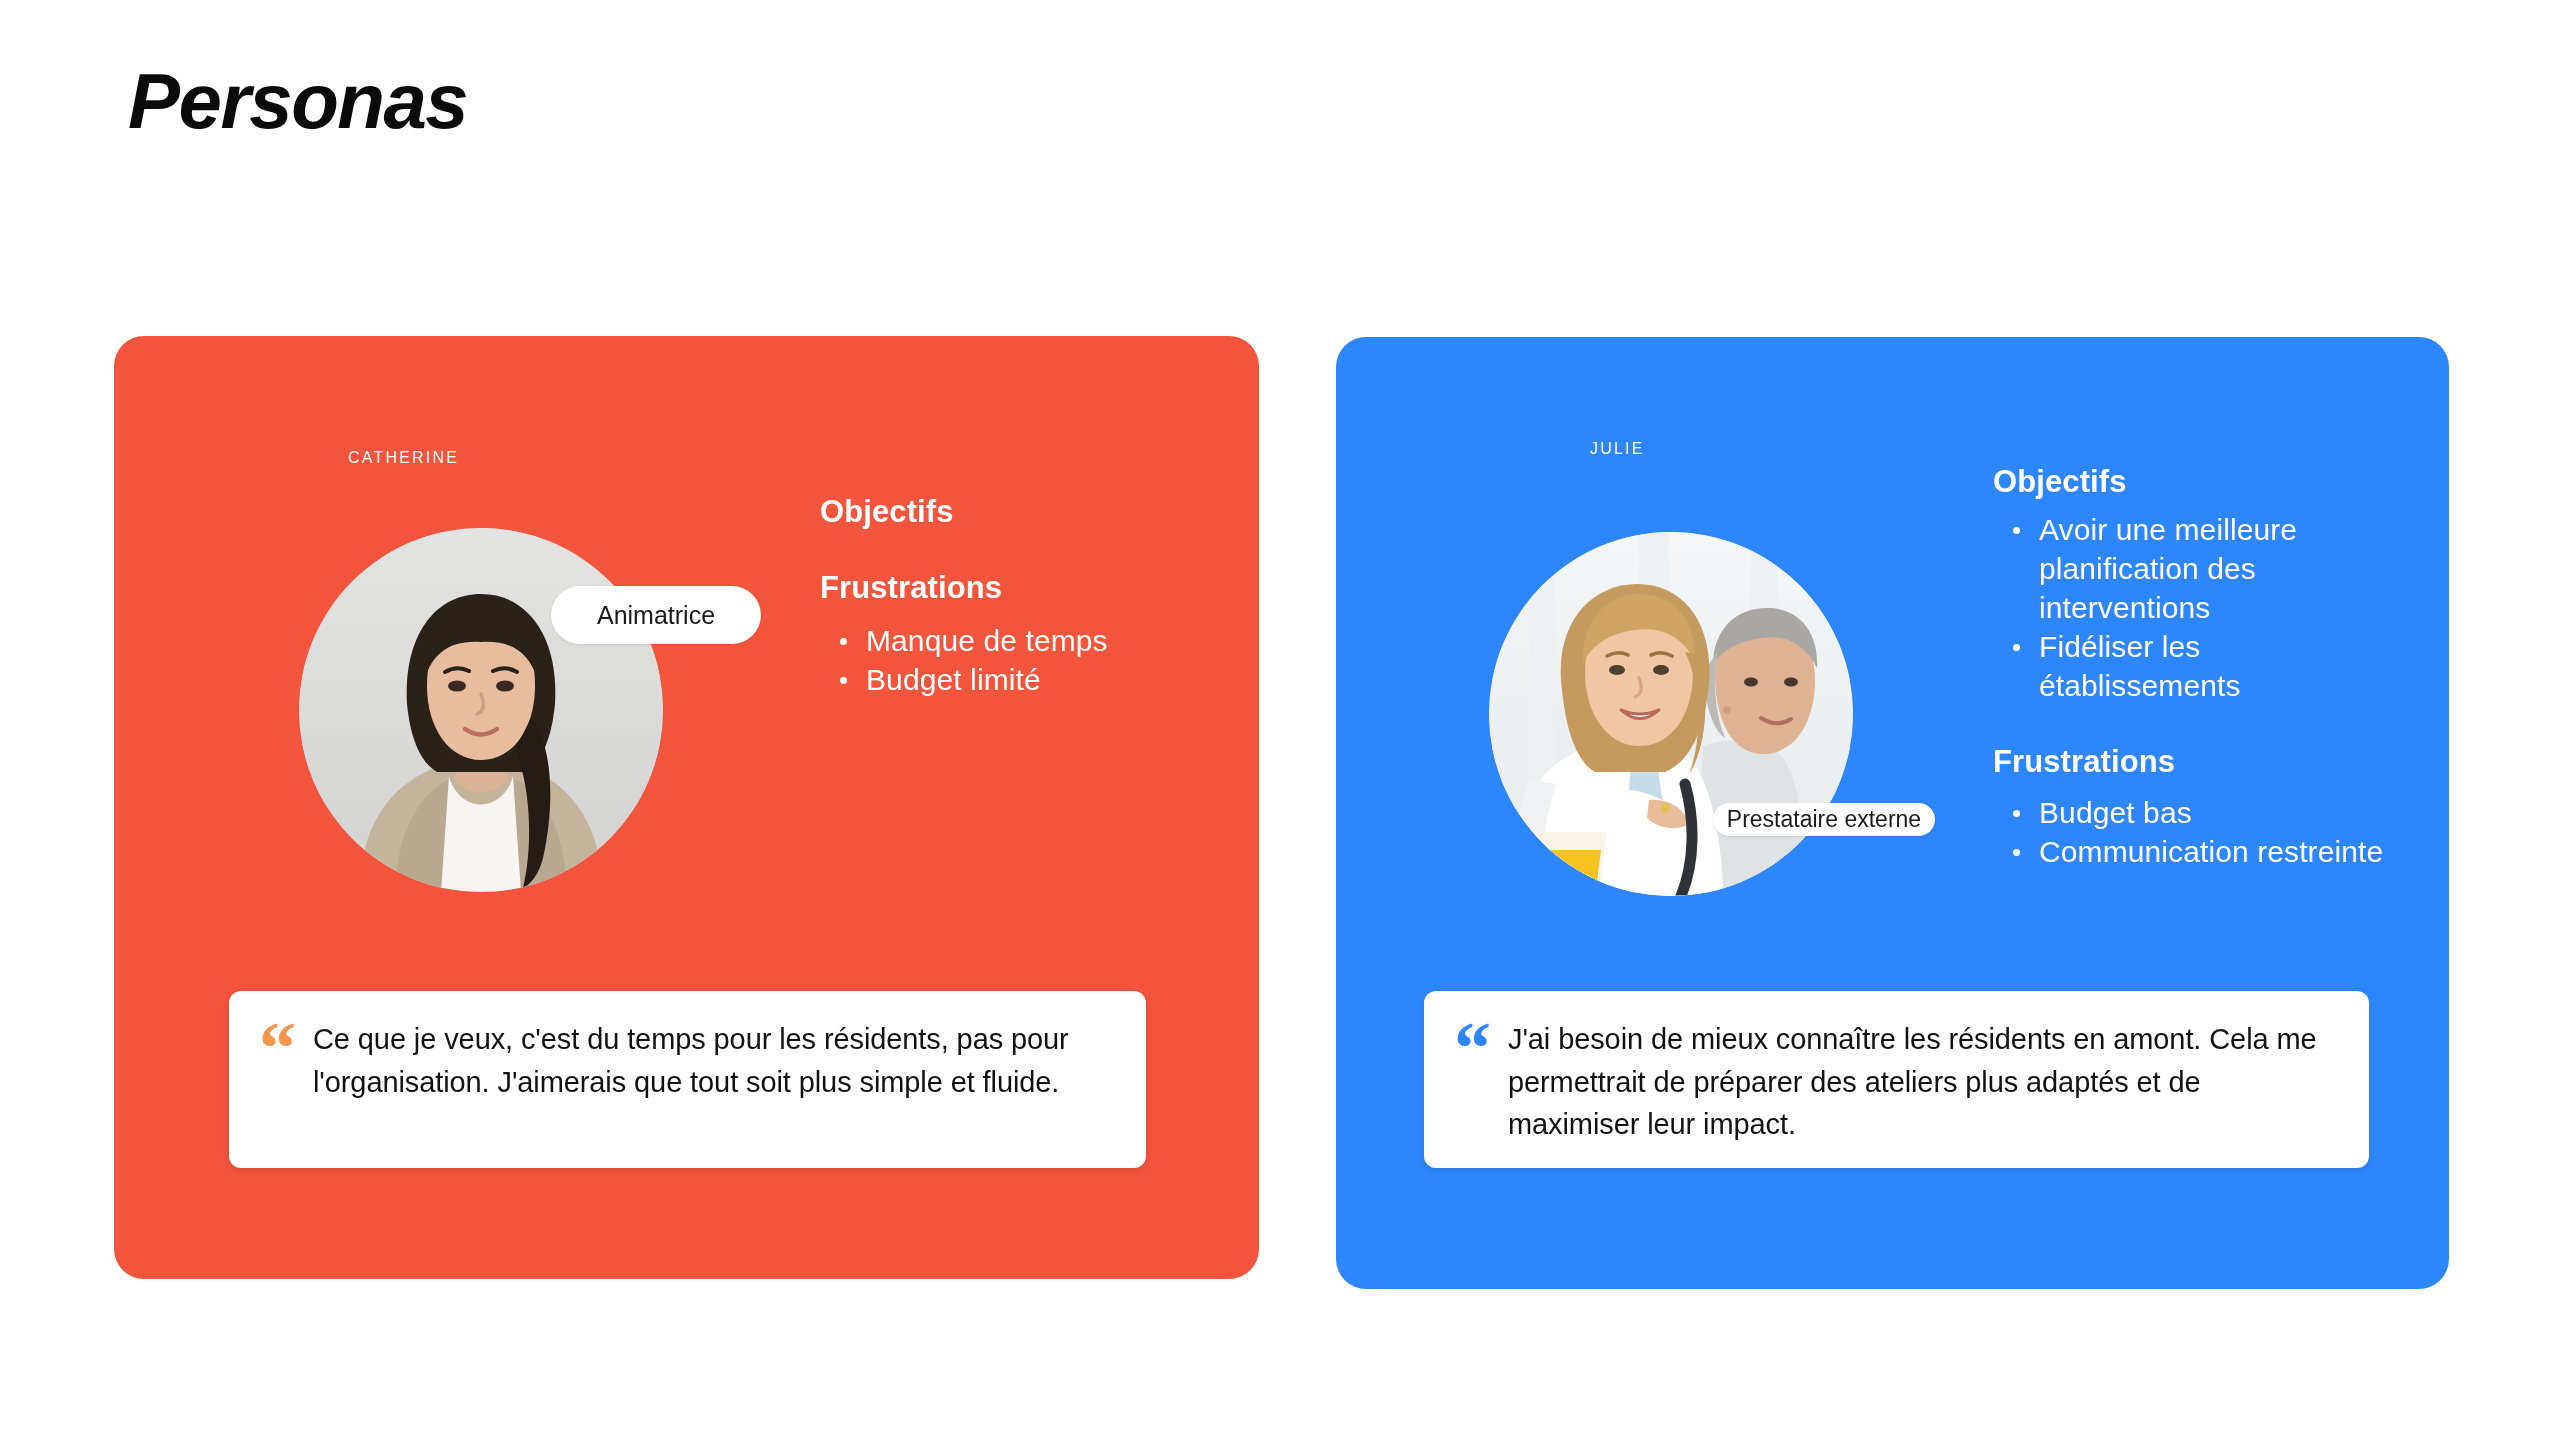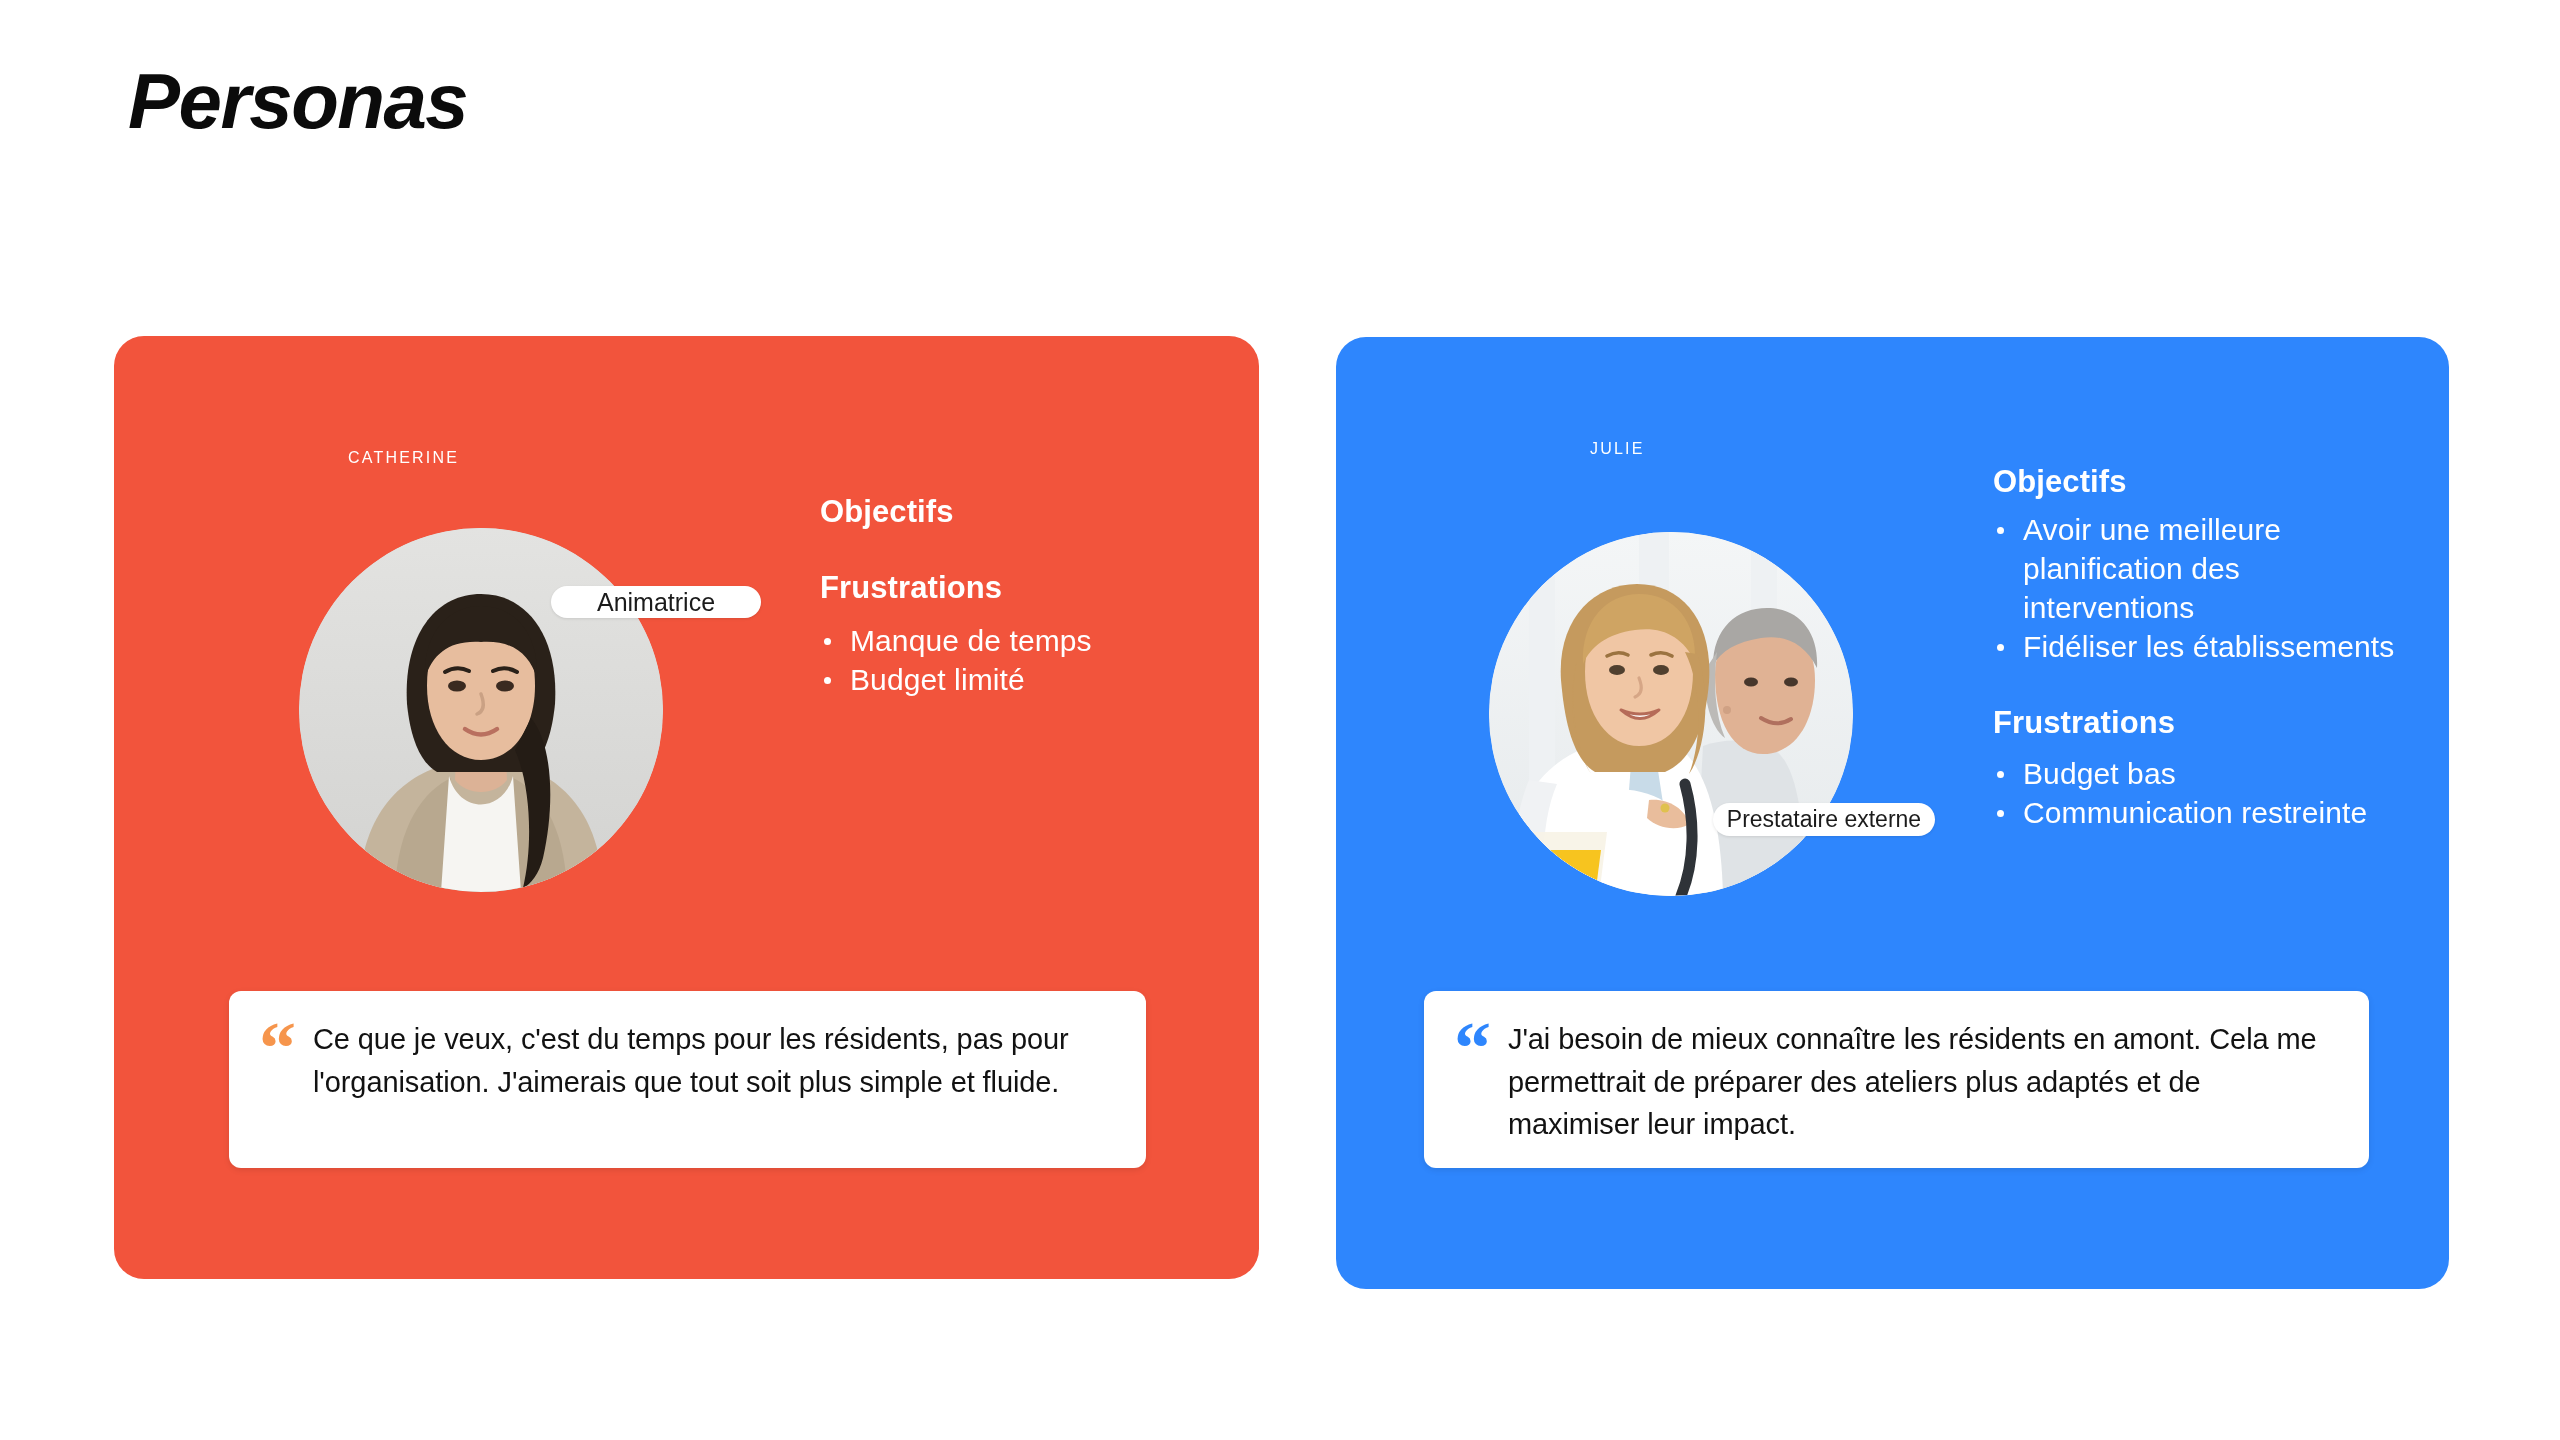--- a/index.html
+++ b/index.html
@@ -101,21 +101,21 @@
     display: flex;
     align-items: center;
     justify-content: center;
     white-space: nowrap;
     box-shadow: 0 1px 3px rgba(0,0,0,0.10);
   }
   .pill-left {
     left: 551px;
     top: 586px;
     width: 210px;
-    height: 32px;
+    height: 58px;
     font-size: 25px;
   }
   .pill-right {
     left: 1713px;
     top: 803px;
     width: 222px;
     height: 33px;
     font-size: 23px;
   }
 
@@ -128,21 +128,21 @@
   .info-right { left: 1993px; top: 465px; width: 420px; }
 
   .info h3 {
     margin: 0;
     font-size: 31px;
     font-weight: 700;
     letter-spacing: 0.1px;
     line-height: 1.1;
   }
   .info ul {
-    margin: 0;
+    margin: 16px;
     padding: 0;
     list-style: none;
   }
   .info li {
     position: relative;
     padding-left: 30px;
     font-size: 30px;
     font-weight: 400;
     line-height: 1.30;
     letter-spacing: 0.1px;

